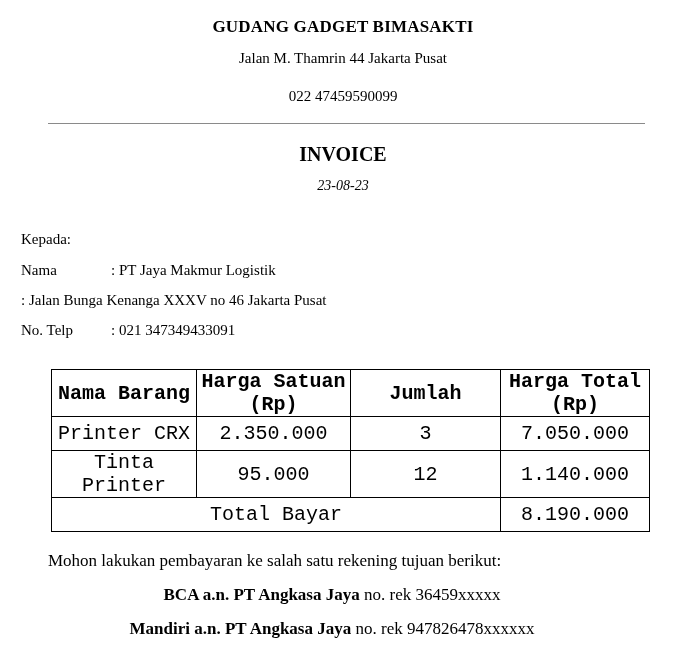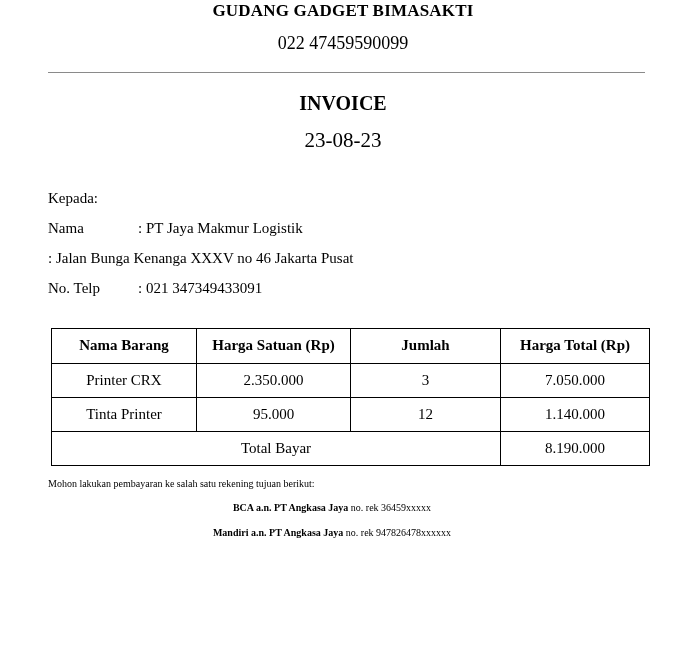--- a/index.html
+++ b/index.html
@@ -18,36 +18,37 @@
   .page {
     position: relative;
     width: 686px;
     height: 648px;
     padding: 0;
   }
 
   
   .company-header {
     text-align: center;
+    padding-top: 16px;
   }
   .company-name {
     font-size: 17px;
     font-weight: bold;
     letter-spacing: 0.2px;
     line-height: 1.35;
   }
   .company-address {
     font-size: 15px;
     line-height: 1.35;
     margin-top: 9px;
   }
   .company-phone {
-    font-size: 18px;
-    line-height: 1.35;
-    margin-top: 8px;
+    font-size: 15px;
+    line-height: 1.35;
+    margin-top: 18px;
   }
 
   .divider {
     border: none;
     border-top: 1px solid #8a8a8a;
     margin: 17px 41px 0 48px;
     height: 0;
   }
 
   
@@ -59,29 +60,30 @@
     font-size: 20px;
     font-weight: bold;
     line-height: 1.35;
   }
   .invoice-number {
     font-size: 15px;
     margin-top: 9px;
     line-height: 1.35;
   }
   .invoice-date {
-    font-size: 21px;
+    font-size: 14px;
     margin-top: 9px;
     line-height: 1.35;
+    font-style: italic;
   }
 
   
   .recipient {
     margin-top: 33px;
-    padding-left: 48px;
+    padding-left: 21px;
     font-size: 15px;
   }
   .recipient-heading {
     line-height: 1.35;
     margin-bottom: 10px;
   }
   .recipient-row {
     display: flex;
     line-height: 1.35;
     margin-bottom: 10px;
@@ -98,21 +100,22 @@
   
   .table-wrap {
     margin-top: 29px;
     padding-left: 51px;
     padding-right: 41px;
   }
   table.items {
     border-collapse: collapse;
     width: 594px;
     table-layout: fixed;
-    font-size: 15px;
+    font-size: 20px;
+    font-family: Liberation Mono, monospace;
   }
   table.items td, table.items th {
     border: 1px solid #000000;
     padding: 0;
     height: 33px;
     text-align: center;
     vertical-align: middle;
     font-weight: normal;
   }
   table.items thead th {
@@ -122,22 +125,22 @@
   .col-nama   { width: 144px; }
   .col-harga  { width: 153px; }
   .col-jumlah { width: 149px; }
   .col-total  { width: 148px; }
   .total-label {
     font-weight: bold;
   }
 
   
   .payment {
-    margin-top: 11px;
-    font-size: 10px;
+    margin-top: 18px;
+    font-size: 17px;
   }
   .payment-intro {
     padding-left: 48px;
     line-height: 1.35;
   }
   .payment-line {
     text-align: center;
     margin-top: 11px;
     line-height: 1.35;
     padding-right: 22px;
@@ -146,20 +149,21 @@
     font-weight: bold;
   }
 </style>
 </head>
 <body>
 
 <div class="page">
 
   <div class="company-header">
     <div class="company-name">GUDANG GADGET BIMASAKTI</div>
+    <div class="company-address">Jalan M. Thamrin 44 Jakarta Pusat</div>
     <div class="company-phone">022 47459590099</div>
   </div>
 
   <hr class="divider">
 
   <div class="invoice-block">
     <div class="invoice-title">INVOICE</div>
     <div class="invoice-date">23-08-23</div>
   </div>
 

